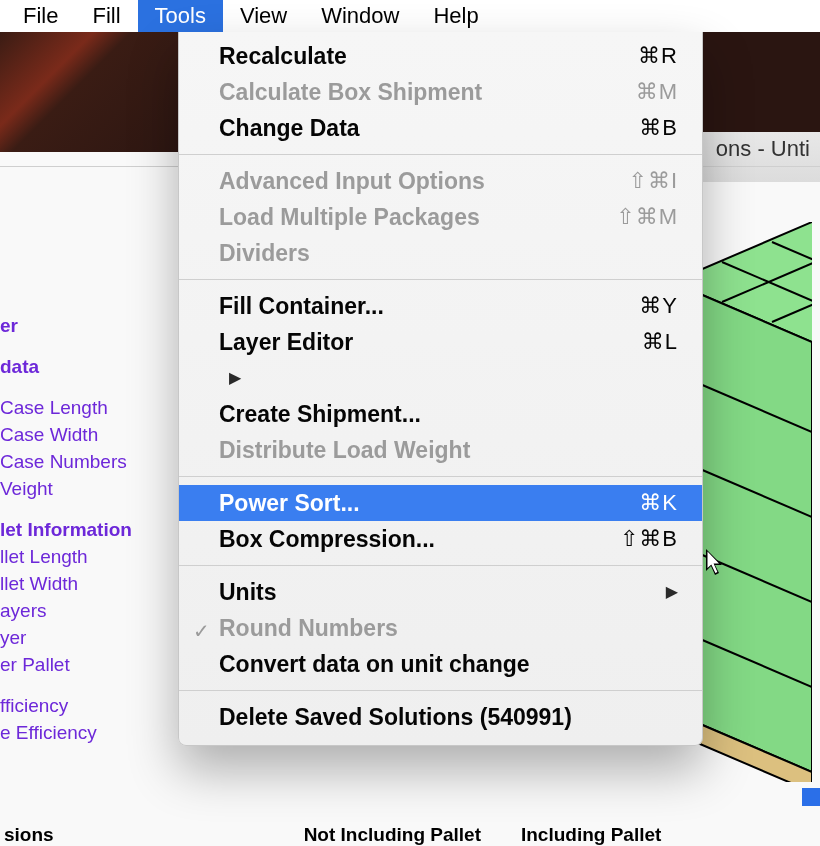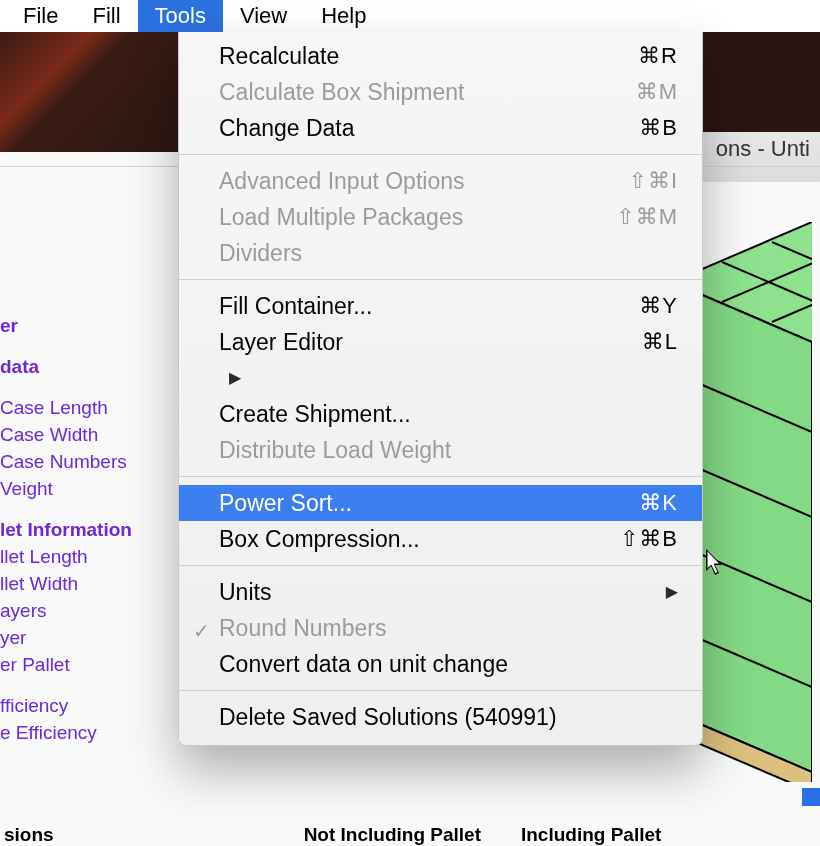--- a/index.html
+++ b/index.html
@@ -102,20 +102,21 @@
   }
   .menu .item.disabled {
     color: #9b9b9b;
   }
   .menu .item.highlight {
     background: #3a7ef0;
     color: #fff;
   }
   .menu .item .label {
     flex: 1;
+    font-weight: bold;
   }
   .menu .item .shortcut {
     font-size: 22px;
     letter-spacing: 1px;
     white-space: pre;
   }
   .menu .sep {
     border-top: 1px solid #cfcfcf;
     margin: 8px 0;
   }
@@ -163,20 +164,21 @@
   }
 </style>
 </head>
 <body>
 
 <div class="menubar">
   <div>File</div>
   <div>Fill</div>
   <div class="open">Tools</div>
   <div>View</div>
+  <div>Window</div>
   <div>Help</div>
 </div>
 
 <div class="workspace">
 
   <div class="topstrip">
     <div class="pale-right">ons - Unti</div>
   </div>
   <div class="midline"></div>
 

